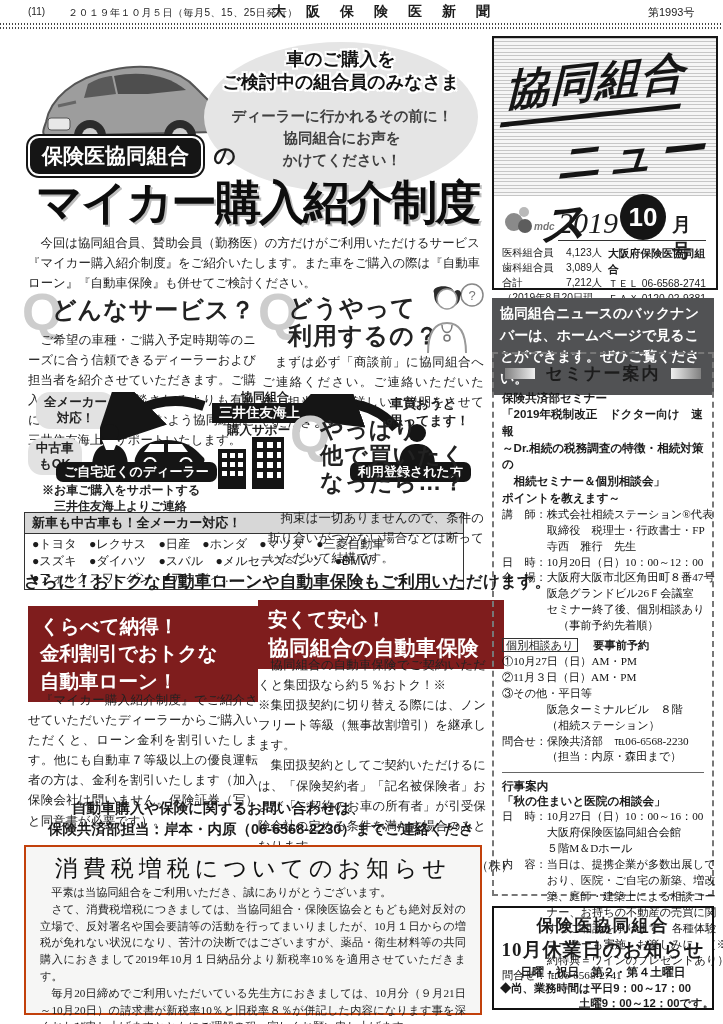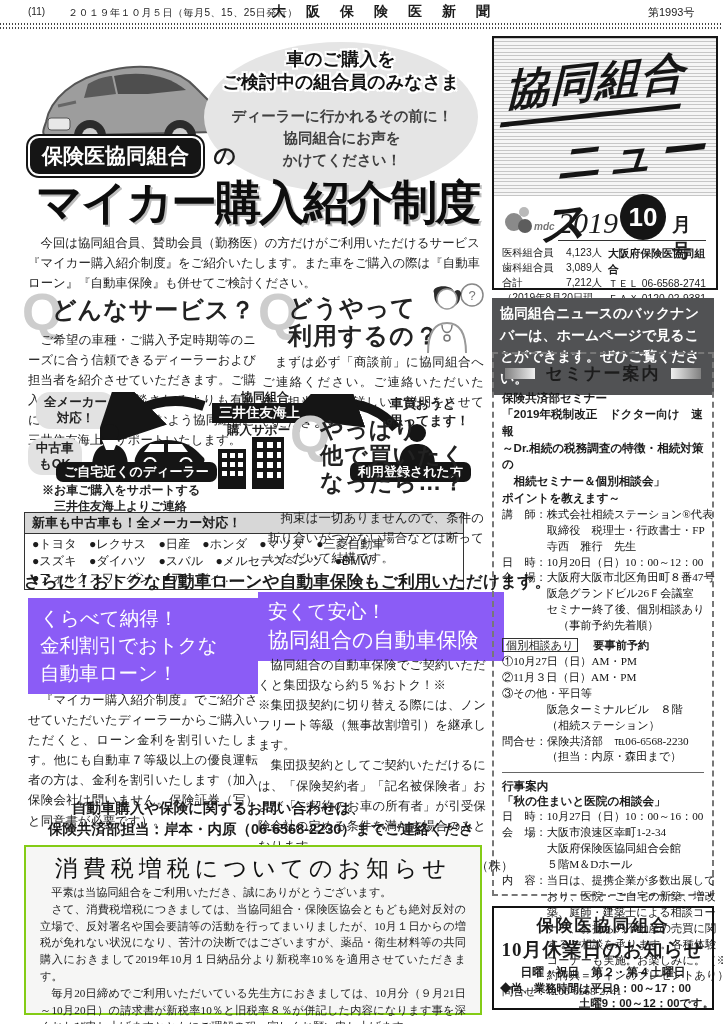--- a/index.html
+++ b/index.html
@@ -9,21 +9,21 @@
   .b{font-weight:bold;}
   .xb{font-weight:900;}
   .ser{font-family:"Liberation Serif",serif;}
   .wout{text-shadow:-2px -2px 0 #fff,2px -2px 0 #fff,-2px 2px 0 #fff,2px 2px 0 #fff,0 -2px 0 #fff,0 2px 0 #fff,-2px 0 0 #fff,2px 0 0 #fff;}
   .blkbadge{background:#151515;color:#fff;border-radius:9px;box-shadow:0 0 0 2px #fff,0 0 0 4px #151515;}
   .blklabel{background:#151515;color:#fff;border-radius:7px;padding:1px 8px;font-weight:bold;font-size:13px;white-space:nowrap;}
   .bubble{background:#e2e2e2;border-radius:14px;padding:3px 8px;font-weight:bold;font-size:12.5px;line-height:1.25;text-align:center;color:#222;}
   .qmark{font-size:52px;font-weight:900;color:#cdcdcd;line-height:1;}
   .qtitle{font-size:24px;font-weight:900;color:#222;line-height:1.15;letter-spacing:1px;}
   .para{font-size:12.4px;line-height:1.62;text-align:justify;color:#222;}
-  .graybox{background:#8b5cf6;color:#fff;font-weight:400;line-height:1.4;padding:7px 12px;}
+  .graybox{background:#7f1d1d;color:#fff;font-weight:700;line-height:1.4;padding:7px 12px;margin-top:8px;}
   .mline{font-size:12.2px;line-height:1.4;white-space:nowrap;}
   .semline div{font-size:11.2px;line-height:1.42;white-space:pre;font-family:"Liberation Serif",serif;color:#111;}
   .stripes{background:repeating-linear-gradient(0deg,#c6c6c6 0px,#c6c6c6 1px,#f5f5f5 1px,#f5f5f5 3.5px);}
   .gradbar-l{width:30px;height:11px;background:linear-gradient(90deg,#808080,#f0f0f0);}
   .gradbar-r{width:30px;height:11px;background:linear-gradient(90deg,#f0f0f0,#808080);}
   .dotrule{height:2px;background:repeating-linear-gradient(90deg,#444 0 1px,transparent 1px 3px);}
 </style>
 </head>
 <body>
 
@@ -211,21 +211,21 @@
     <div class="para">　集団扱契約としてご契約いただけるには、「保険契約者」「記名被保険者」および「ご契約のお車の所有者」が引受保険会社の定める条件を満たす場合のみとなります。</div>
     <div class="para" style="white-space:nowrap;">■引受保険会社　三井住友海上火災保険（株）</div>
     <div class="para" style="white-space:nowrap;">■取扱代理店　大保協商事（株）</div>
   </div>
 
   <div class="abs b" style="left:40px;top:798px;width:440px;font-size:14.5px;line-height:1.45;color:#1a1a1a;">
     <div style="padding-left:32px;">自動車購入や保険に関するお問い合わせは、</div>
     <div style="padding-left:8px;">保険共済部担当：岸本・内原（06-6568-2230）までご連絡ください。</div>
   </div>
 
-  <div class="abs" style="left:24px;top:845px;width:454px;height:166px;border:2px solid #84cc16;background:#f6f6f5;">
+  <div class="abs" style="left:24px;top:845px;width:454px;height:166px;border:2px solid #c2410c;background:#f6f6f5;">
     <div class="ser" style="text-align:center;font-size:23px;letter-spacing:5px;margin-top:6px;color:#111;">消費税増税についてのお知らせ</div>
     <div class="ser" style="font-size:11.2px;line-height:1.5;margin:0 14px;text-align:justify;">　平素は当協同組合をご利用いただき、誠にありがとうございます。</div>
     <div class="ser" style="font-size:11.2px;line-height:1.5;margin:0 14px;text-align:justify;">　さて、消費税増税につきましては、当協同組合・保険医協会ともども絶対反対の立場で、反対署名や国会要請等の活動を行ってまいりましたが、10月１日からの増税が免れない状況になり、苦汁の決断ではございますが、薬品・衛生材料等の共同購入におきまして2019年10月１日納品分より新税率10％を適用させていただきます。</div>
     <div class="ser" style="font-size:11.2px;line-height:1.5;margin:0 14px;text-align:justify;">　毎月20日締めでご利用いただいている先生方におきましては、10月分（９月21日～10月20日）の請求書が新税率10％と旧税率８％が併記した内容になります事を深くおわび申し上げますとともにご理解の程、宜しくお願い申し上げます。</div>
 
   </div>
 
   <div class="abs" style="left:492px;top:36px;width:222px;height:250px;border:2px solid #151515;">
     <div class="stripes" style="position:absolute;left:0;top:0;width:100%;height:158px;"></div>
     <div class="abs xb" style="left:14px;top:14px;font-size:44px;letter-spacing:1px;transform:skew(-14deg,-6deg);border-bottom:5px solid #151515;padding-bottom:2px;color:#151515;">協同組合</div>
@@ -302,21 +302,20 @@
         <div>　　　　阪急ターミナルビル　８階</div>
         <div>　　　　（相続ステーション）</div>
         <div>問合せ：保険共済部　℡06-6568-2230</div>
         <div>　　　　（担当：内原・森田まで）</div>
       </div>
     <div style="border-top:1px solid #666;margin:7px 0 6px 0;"></div>
     <div class="b" style="font-size:11.6px;">行事案内</div>
     <div class="b" style="font-size:11.6px;">「秋の住まいと医院の相談会」</div>
     <div class="semline">
         <div>日　時：10月27日（日）10：00～16：00</div>
-        <div>会　場：大阪市浪速区幸町1-2-34</div>
         <div>　　　　大阪府保険医協同組合会館</div>
         <div>　　　　５階M＆Dホール</div>
         <div>内　容：当日は、提携企業が多数出展して</div>
         <div>　　　　おり、医院・ご自宅の新築、増改</div>
         <div>　　　　築、庭師・建築士による相談コー</div>
         <div>　　　　ナー、お持ちの不動産の売買に関</div>
         <div>　　　　するご相談を承ります。各種体験</div>
         <div>　　　　コーナーも実施。お楽しみに。（※予</div>
         <div>　　　　約特典＝ワインのプレゼントあり）</div>
         <div>問合せ：℡06-6568-2741</div>

